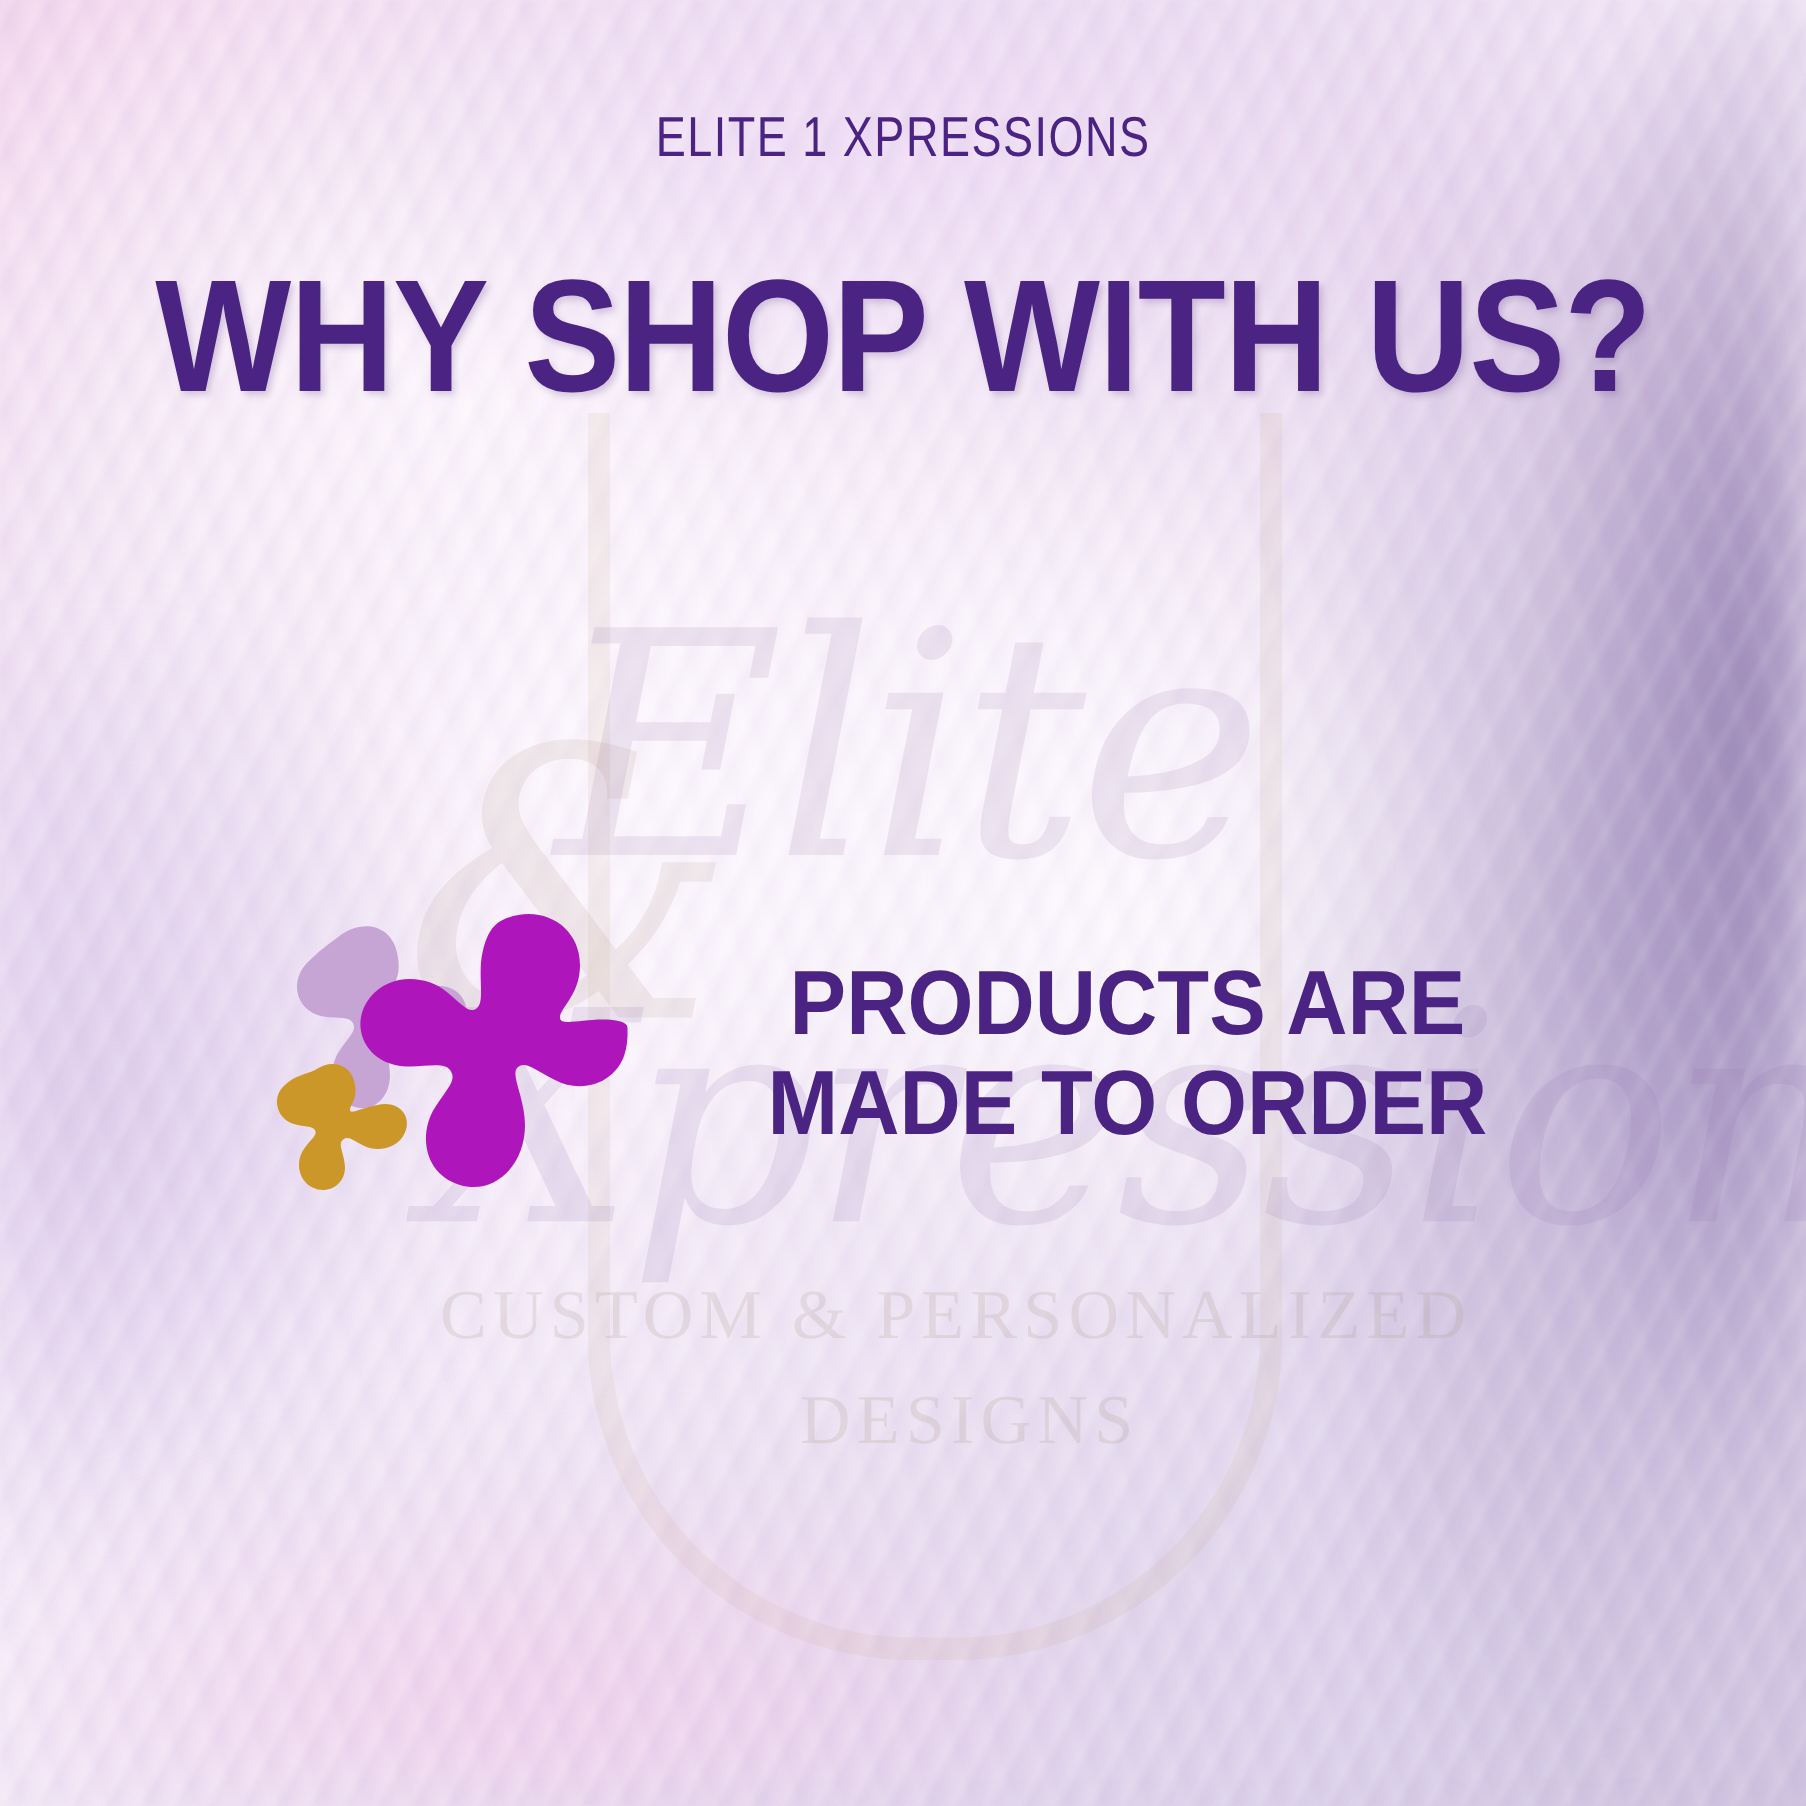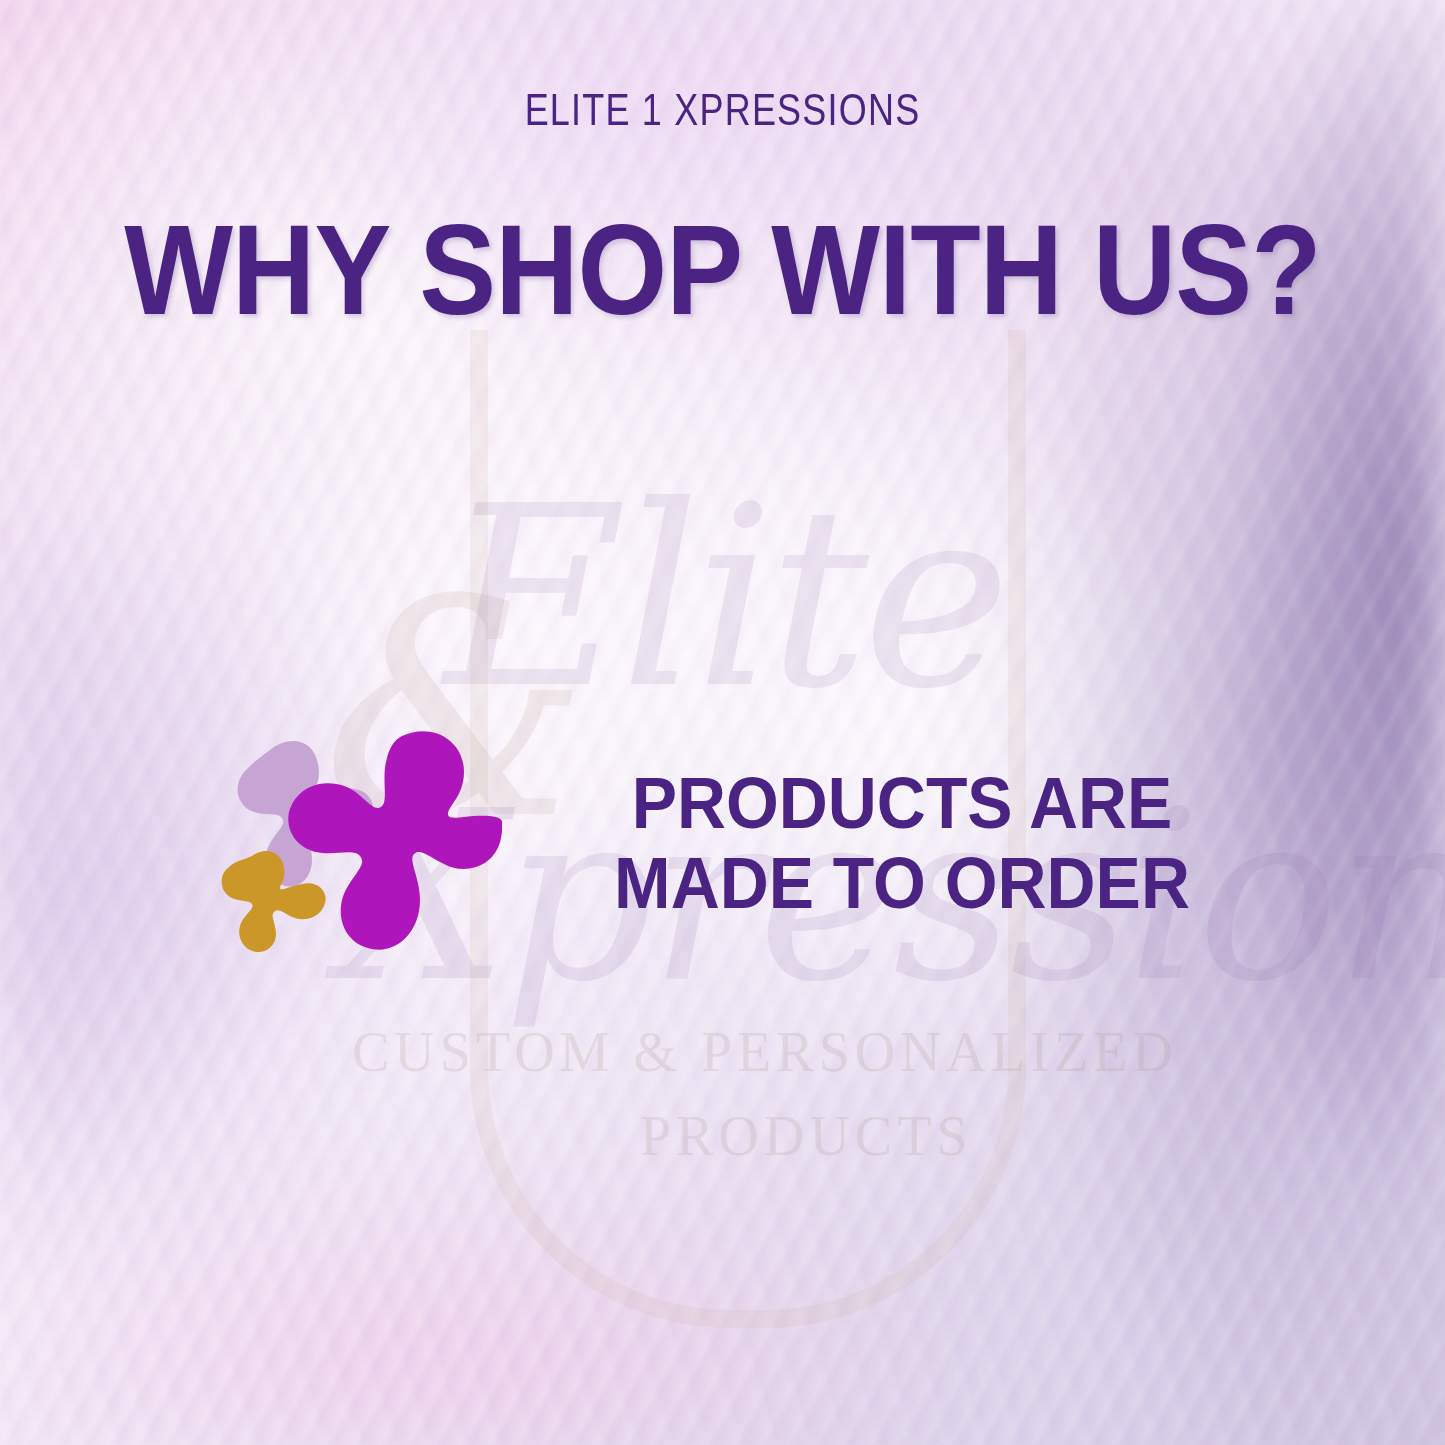--- a/index.html
+++ b/index.html
@@ -197,21 +197,21 @@
   <div class="bg-layer bg-brush-b"></div>
   <div class="bg-layer bg-streaks"></div>
   <div class="bg-layer bg-streaks2"></div>
   <div class="bg-layer bg-vignette"></div>
 
   <div class="wm wm-shield"></div>
   <div class="wm wm-script wm-amp">&amp;</div>
   <div class="wm wm-script wm-elite">Elite</div>
   <div class="wm wm-script wm-xpr">Xpressions</div>
   <div class="wm wm-tag1">CUSTOM &amp; PERSONALIZED</div>
-  <div class="wm wm-tag2">PRODUCTS</div>
+  <div class="wm wm-tag2">DESIGNS</div>
 
   <div class="brand">ELITE 1 XPRESSIONS</div>
   <div class="headline">WHY SHOP WITH US?</div>
 
 
   <div class="feature" id="feat-2">
     <div class="feature-icon">
       <svg width="290" height="230" viewBox="0 0 290 230" aria-hidden="true">
 
         <path d="M58 22 C78 6 102 12 106 36 C110 56 100 62 100 68 C100 74 112 66 128 62

